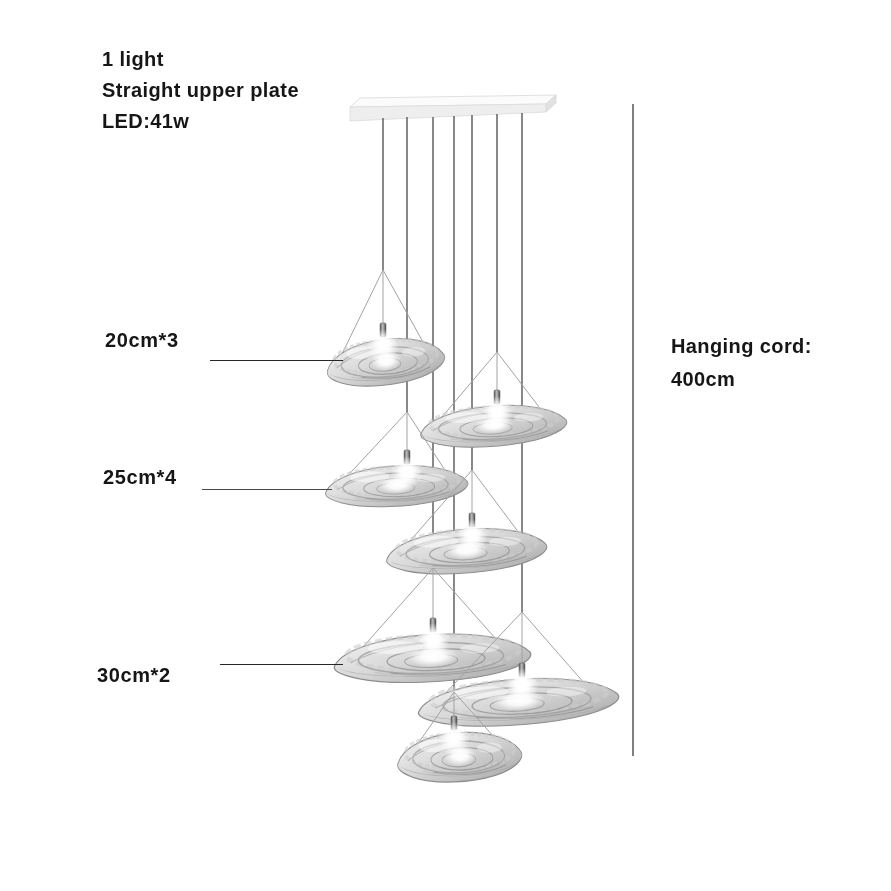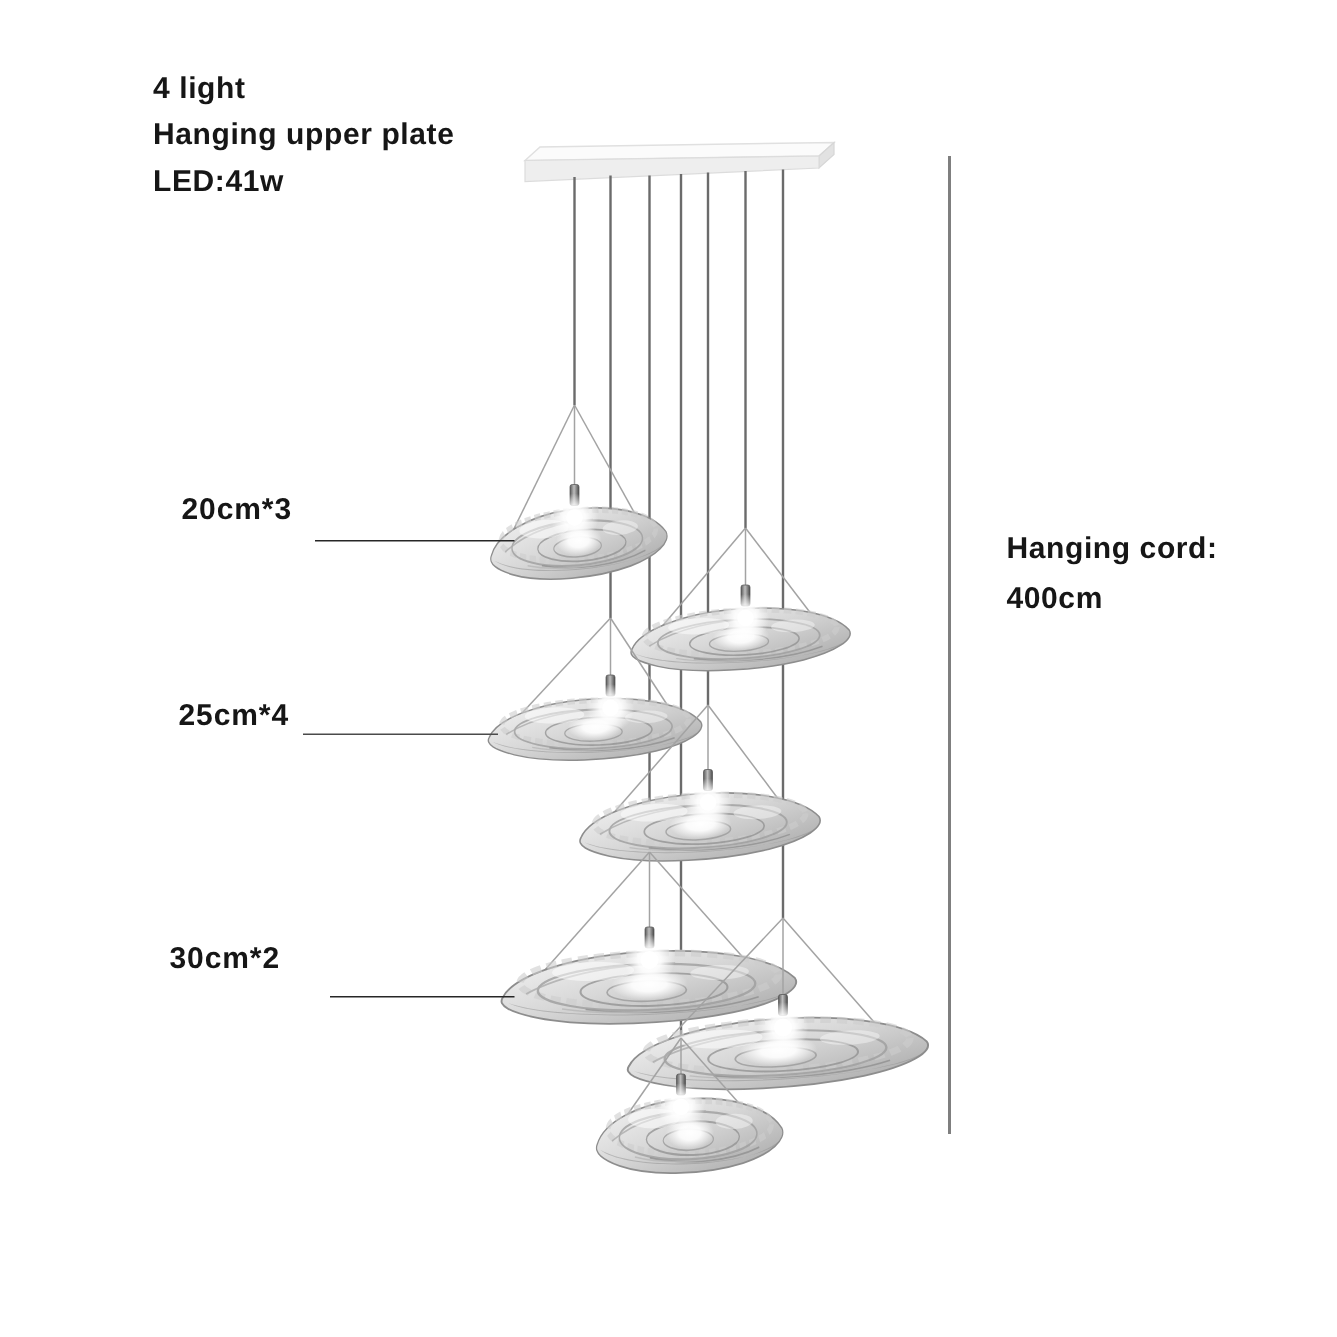--- a/index.html
+++ b/index.html
@@ -12,31 +12,30 @@
   }
   .spec-block{
     position:absolute;left:102px;top:44px;
     font-weight:700;font-size:20px;line-height:31px;
     color:#161616;letter-spacing:.4px;
   }
   .size-label{
     position:absolute;
     font-weight:700;font-size:20px;color:#161616;letter-spacing:.6px;
     white-space:nowrap;
-    margin-left:16px;
   }
   .leader{
     position:absolute;height:0;border-top:1.4px solid #262626;
   }
   .leader.thin{border-top:1.2px solid #4a4a4a;}
   .measure-vline{
     position:absolute;width:2.4px;background:#7f7f7f;
   }
   .hang-note{
-    position:absolute;left:671px;top:350px;
+    position:absolute;left:671px;top:330px;
     font-weight:700;font-size:20px;line-height:33px;
     color:#161616;letter-spacing:.4px;white-space:nowrap;
   }
   svg{position:absolute;left:0;top:0;}
 </style>
 </head>
 <body>
 
 <div class="canvas">
 
@@ -182,32 +181,32 @@
       <rect x="451" y="716" width="6" height="14" rx="1.5" fill="url(#fitGrad)" stroke="#555" stroke-width="0.5"></rect>
       <use href="#shadeShape" transform="translate(460 757) rotate(-2) scale(0.62 0.933)"></use>
       <g>
         <circle cx="454" cy="738" r="16" fill="url(#glowGrad)"></circle>
         <circle cx="454" cy="738" r="5.5" fill="#ffffff"></circle>
       </g>
     </g>
   </svg>
 
   <div class="spec-block">
-    <div>4 light</div>
-    <div>Hanging upper plate</div>
+    <div>1 light</div>
+    <div>Straight upper plate</div>
     <div>LED:41w</div>
   </div>
 
   <div class="size-label" style="left:105px;top:329px">20cm*3</div>
   <div class="leader" style="left:210px;top:360px;width:133px"></div>
 
   <div class="size-label" style="left:103px;top:466px">25cm*4</div>
   <div class="leader thin" style="left:202px;top:489px;width:130px"></div>
 
-  <div class="size-label" style="left:97px;top:628px">30cm*2</div>
+  <div class="size-label" style="left:97px;top:664px">30cm*2</div>
   <div class="leader" style="left:220px;top:664px;width:123px"></div>
 
   <div class="measure-vline" style="left:632px;top:104px;height:652px"></div>
   <div class="hang-note">
     <div>Hanging cord:</div>
     <div>400cm</div>
   </div>
 
 </div>
 

